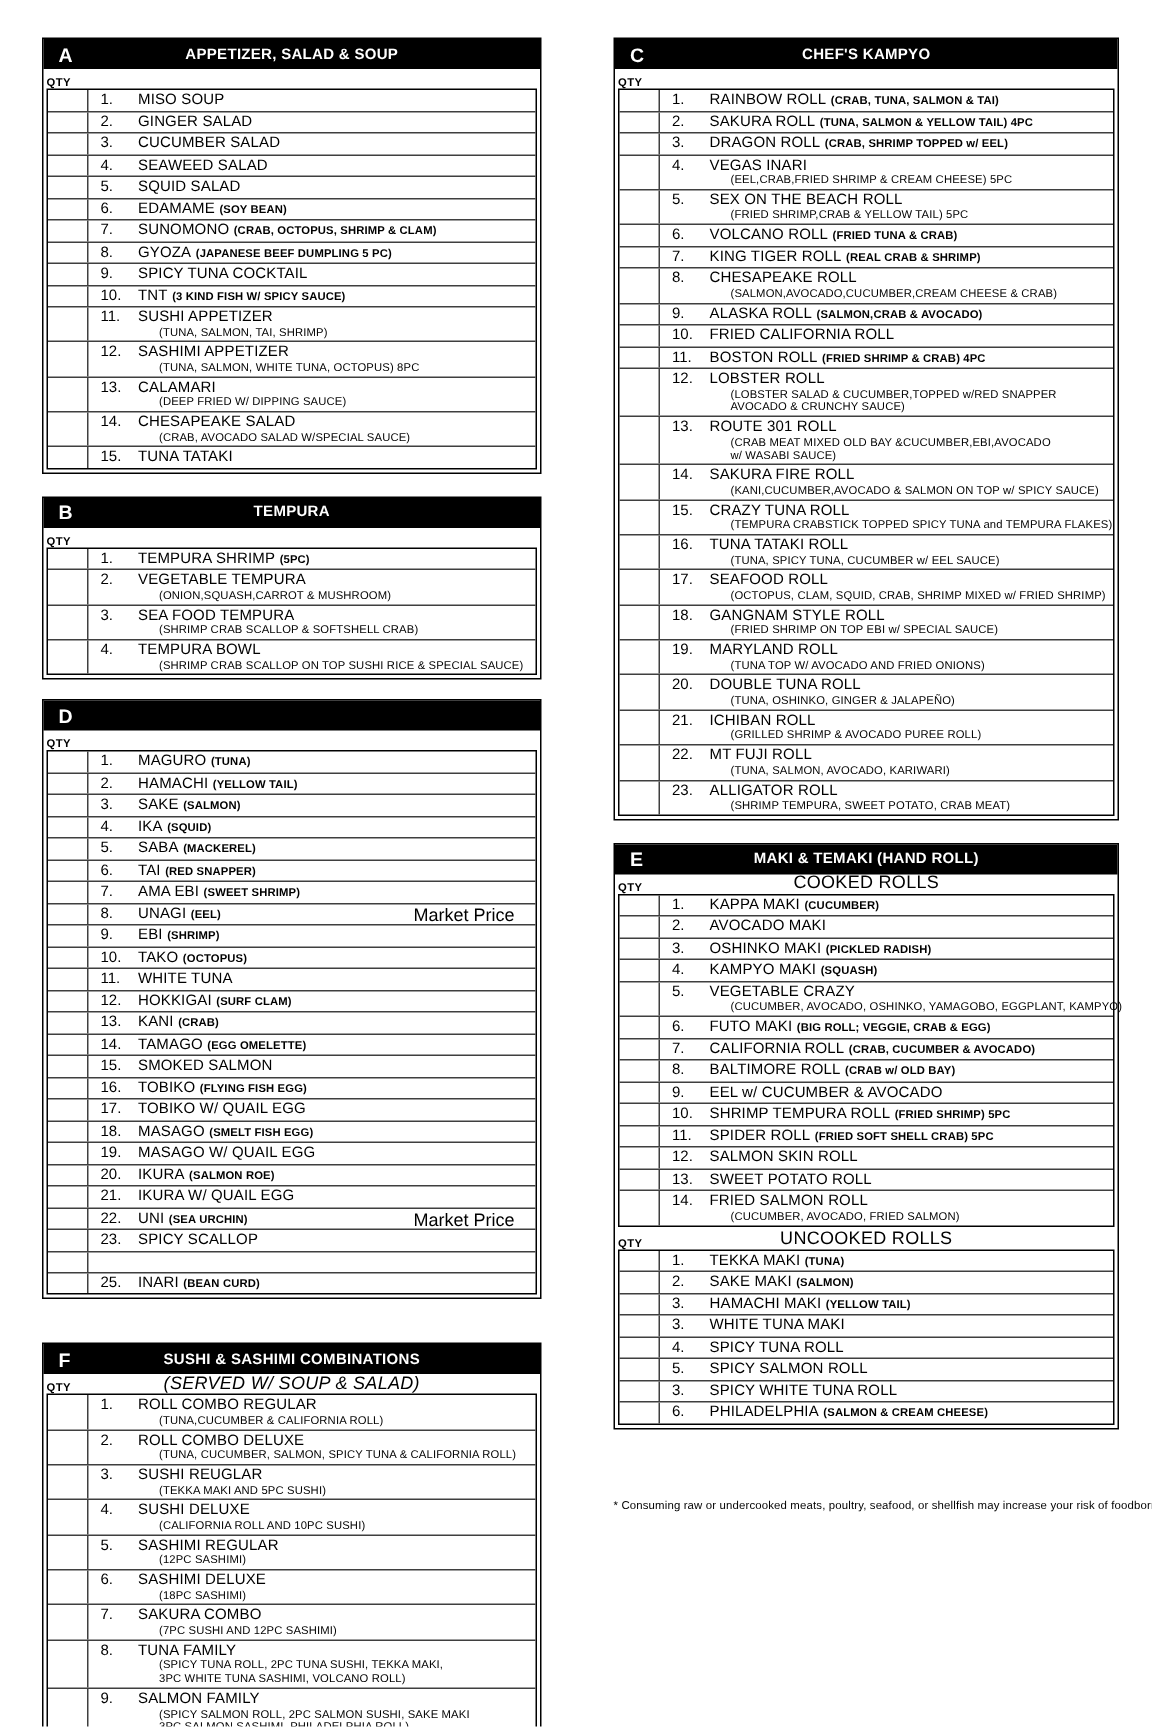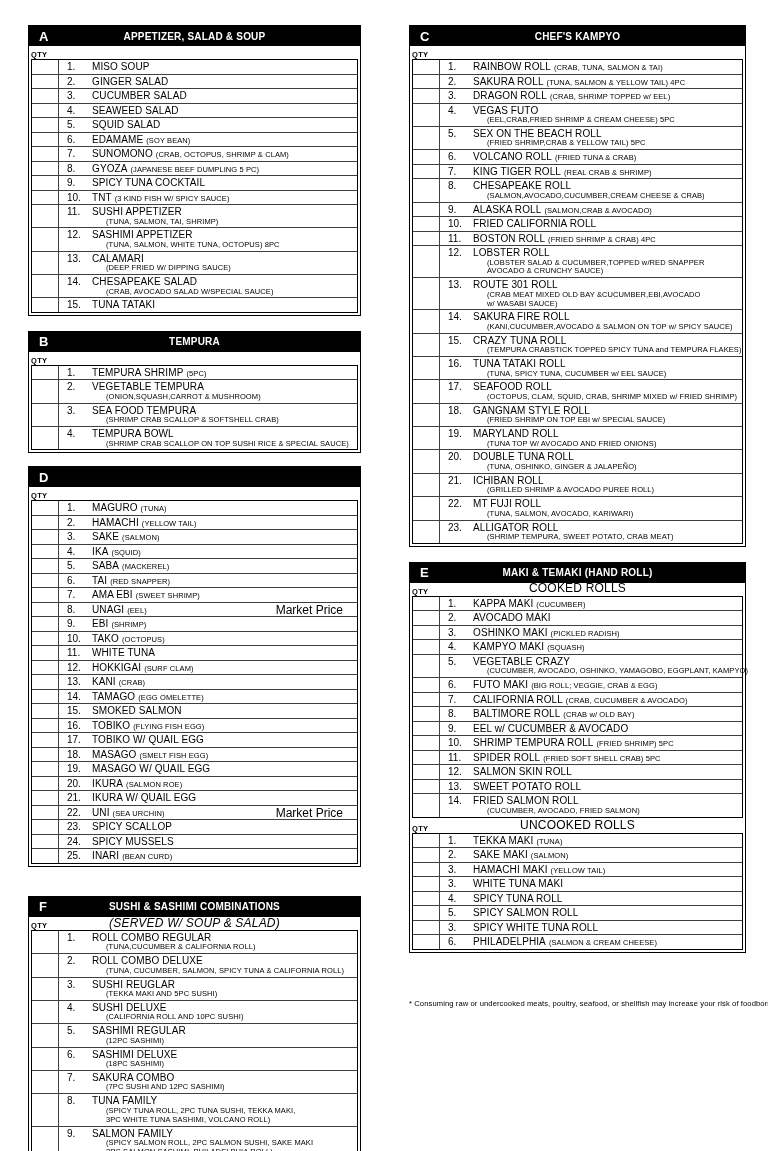--- a/index.html
+++ b/index.html
@@ -27,21 +27,21 @@
   section[data-section="F"] .group-subtitle{font-style:italic;}
 
   .tbl{border:1.5px solid #000;margin:0 2px 2px 2px;background:#fff;}
   .row{display:flex;position:relative;border-top:1px solid #3f3f3f;min-height:13px;}
   .row:first-child{border-top:none;}
   .qtybox{width:26px;flex-shrink:0;border-right:1px solid #3f3f3f;}
   .cell{flex:1;padding:1px 2px 1px 0;min-width:0;}
   .line1{display:flex;align-items:baseline;white-space:nowrap;}
   .num{width:25px;flex-shrink:0;padding-left:8px;font-size:10px;line-height:1.15;}
   .name{font-size:10px;line-height:1.15;letter-spacing:0.1px;}
-  .inline{font-size:7.5px;margin-left:3px;letter-spacing:0.1px;}
+  .inline{font-size:7.5px;margin-left:3px;letter-spacing:0.1px;font-weight:bold;}
   .sub{font-size:7.5px;line-height:1.18;margin-left:47px;white-space:nowrap;letter-spacing:0.1px;}
   .note{position:absolute;right:14px;top:1px;font-size:12px;line-height:1.15;}
 
   .footnote{font-size:7.6px;margin-top:46px;text-align:center;white-space:nowrap;letter-spacing:0.1px;}
 </style>
 </head>
 <body>
 
 <div class="page">
   <div class="col col-left">
@@ -479,26 +479,20 @@
             <div class="qtybox"></div>
             <div class="cell">
               <div class="line1">
                 <span class="num">23.</span>
                 <span class="name">SPICY SCALLOP</span>
               </div>
             </div>
           </div>
           <div class="row">
             <div class="qtybox"></div>
-            <div class="cell">
-              <div class="line1">
-                <span class="num">24.</span>
-                <span class="name">SPICY MUSSELS</span>
-              </div>
-            </div>
           </div>
           <div class="row">
             <div class="qtybox"></div>
             <div class="cell">
               <div class="line1">
                 <span class="num">25.</span>
                 <span class="name">INARI</span>
                 <span class="inline">(BEAN CURD)</span>
               </div>
             </div>
@@ -648,21 +642,21 @@
                 <span class="name">DRAGON ROLL</span>
                 <span class="inline">(CRAB, SHRIMP TOPPED w/ EEL)</span>
               </div>
             </div>
           </div>
           <div class="row">
             <div class="qtybox"></div>
             <div class="cell">
               <div class="line1">
                 <span class="num">4.</span>
-                <span class="name">VEGAS FUTO</span>
+                <span class="name">VEGAS INARI</span>
               </div>
               <div class="sub">(EEL,CRAB,FRIED SHRIMP &amp; CREAM CHEESE) 5PC</div>
             </div>
           </div>
           <div class="row">
             <div class="qtybox"></div>
             <div class="cell">
               <div class="line1">
                 <span class="num">5.</span>
                 <span class="name">SEX ON THE BEACH ROLL</span>

